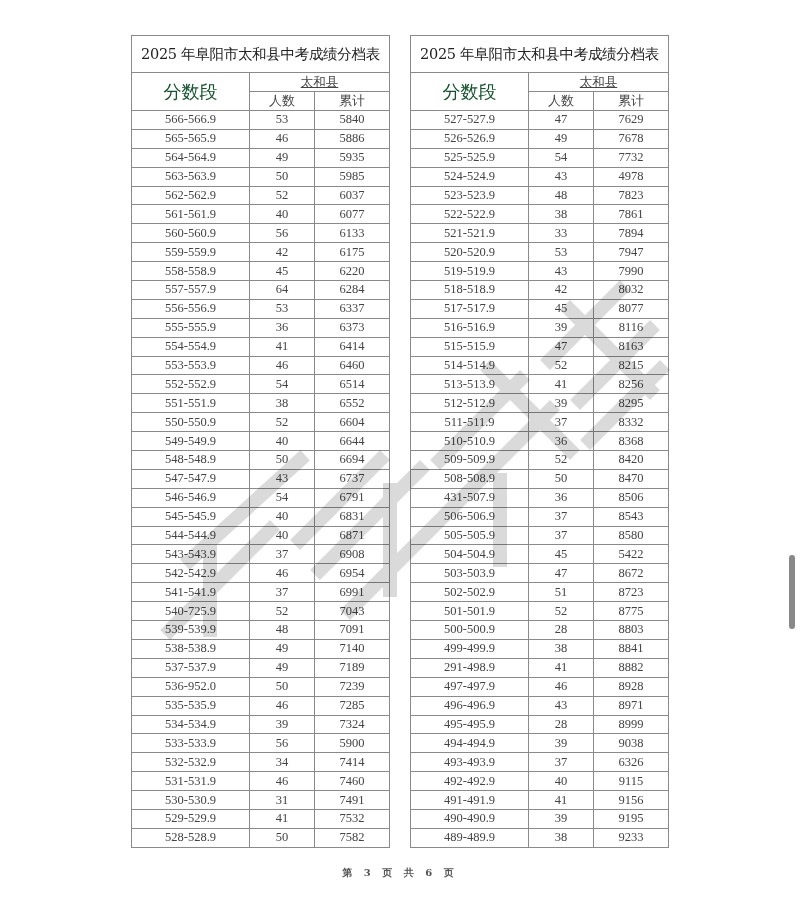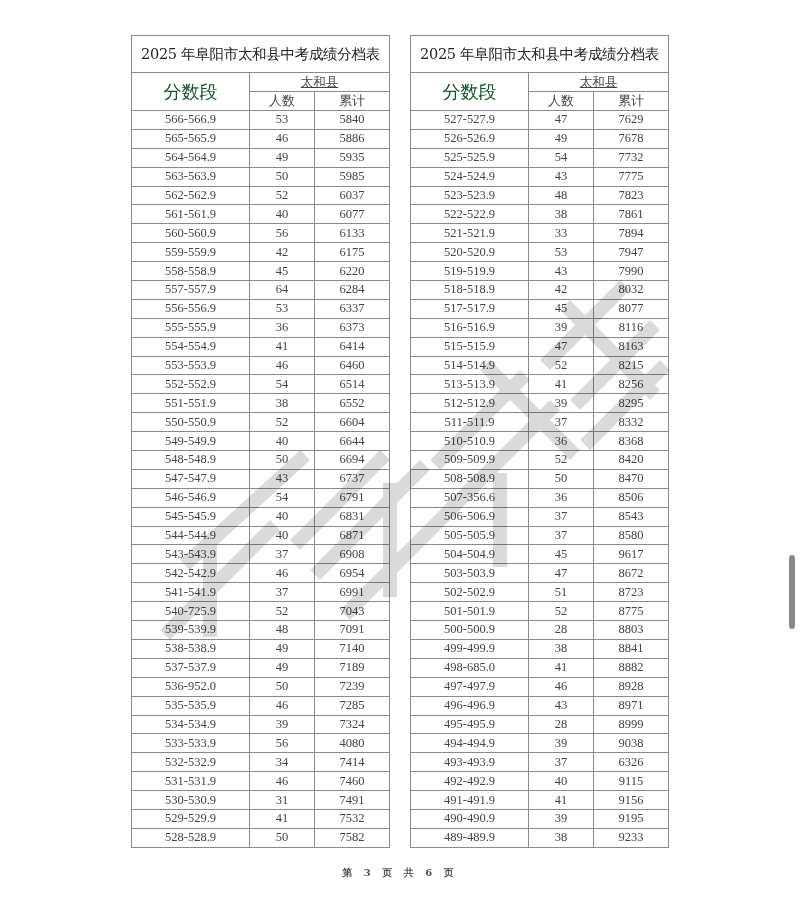--- a/index.html
+++ b/index.html
@@ -203,21 +203,21 @@
         <td class="c">7285</td>
       </tr>
       <tr>
         <td class="c">534-534.9</td>
         <td class="c">39</td>
         <td class="c">7324</td>
       </tr>
       <tr>
         <td class="c">533-533.9</td>
         <td class="c">56</td>
-        <td class="c">4080</td>
+        <td class="c">5900</td>
       </tr>
       <tr>
         <td class="c">532-532.9</td>
         <td class="c">34</td>
         <td class="c">7414</td>
       </tr>
       <tr>
         <td class="c">531-531.9</td>
         <td class="c">46</td>
         <td class="c">7460</td>
@@ -271,21 +271,21 @@
         <td class="c">7678</td>
       </tr>
       <tr>
         <td class="c">525-525.9</td>
         <td class="c">54</td>
         <td class="c">7732</td>
       </tr>
       <tr>
         <td class="c">524-524.9</td>
         <td class="c">43</td>
-        <td class="c">7775</td>
+        <td class="c">4978</td>
       </tr>
       <tr>
         <td class="c">523-523.9</td>
         <td class="c">48</td>
         <td class="c">7823</td>
       </tr>
       <tr>
         <td class="c">522-522.9</td>
         <td class="c">38</td>
         <td class="c">7861</td>
@@ -354,38 +354,38 @@
         <td class="c">509-509.9</td>
         <td class="c">52</td>
         <td class="c">8420</td>
       </tr>
       <tr>
         <td class="c">508-508.9</td>
         <td class="c">50</td>
         <td class="c">8470</td>
       </tr>
       <tr>
-        <td class="c">507-356.6</td>
+        <td class="c">431-507.9</td>
         <td class="c">36</td>
         <td class="c">8506</td>
       </tr>
       <tr>
         <td class="c">506-506.9</td>
         <td class="c">37</td>
         <td class="c">8543</td>
       </tr>
       <tr>
         <td class="c">505-505.9</td>
         <td class="c">37</td>
         <td class="c">8580</td>
       </tr>
       <tr>
         <td class="c">504-504.9</td>
         <td class="c">45</td>
-        <td class="c">9617</td>
+        <td class="c">5422</td>
       </tr>
       <tr>
         <td class="c">503-503.9</td>
         <td class="c">47</td>
         <td class="c">8672</td>
       </tr>
       <tr>
         <td class="c">502-502.9</td>
         <td class="c">51</td>
         <td class="c">8723</td>
@@ -399,21 +399,21 @@
         <td class="c">500-500.9</td>
         <td class="c">28</td>
         <td class="c">8803</td>
       </tr>
       <tr>
         <td class="c">499-499.9</td>
         <td class="c">38</td>
         <td class="c">8841</td>
       </tr>
       <tr>
-        <td class="c">498-685.0</td>
+        <td class="c">291-498.9</td>
         <td class="c">41</td>
         <td class="c">8882</td>
       </tr>
       <tr>
         <td class="c">497-497.9</td>
         <td class="c">46</td>
         <td class="c">8928</td>
       </tr>
       <tr>
         <td class="c">496-496.9</td>

